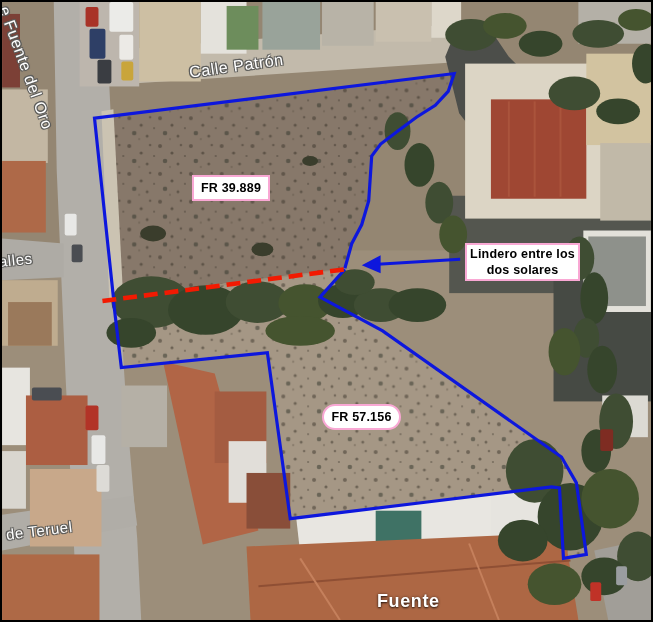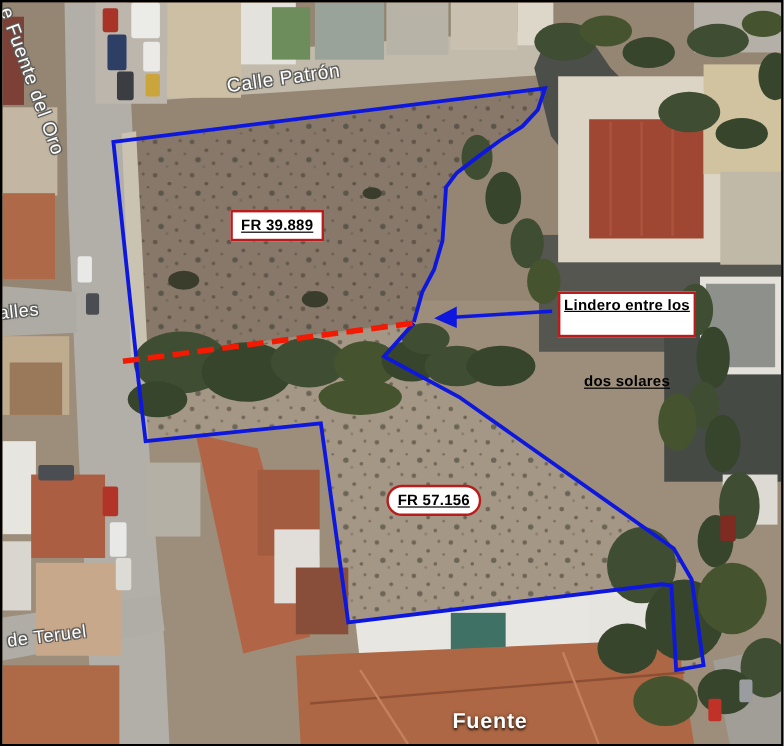--- a/index.html
+++ b/index.html
@@ -3,28 +3,28 @@
 <meta charset="utf-8">
 <style>
   html,body{margin:0;padding:0;background:#d8d8d8;font-family:"Liberation Sans",sans-serif;}
   .frame{
     position:relative;width:653px;height:622px;box-sizing:border-box;
     border:2px solid #000;overflow:hidden;background:#948672;
   }
   .frame svg{position:absolute;left:0;top:0;width:100%;height:100%;display:block;}
   
   .anno-box{
-    position:absolute;box-sizing:border-box;background:#fff;border:2px solid #b91c1c;
+    position:absolute;box-sizing:border-box;background:#fff;border:2px solid #f9a8d4;
     display:flex;align-items:center;justify-content:center;text-align:center;
-    color:#000;font-weight:bold;font-size:12.5px;line-height:1.32;letter-spacing:.2px;text-decoration:underline;
+    color:#000;font-weight:bold;font-size:12.5px;line-height:1.32;letter-spacing:.2px;
   }
   .label-fr1{left:190px;top:173px;width:78px;height:26px;}
   .label-fr2{left:320px;top:402px;width:79px;height:26px;border-radius:13px;}
   .label-lindero{left:463px;top:241px;width:115px;height:38px;flex-direction:column;padding:1px 2px;}
-  .label-lindero span{display:block;margin-top:48px;}
+  .label-lindero span{display:block;}
   
   .street{
     position:absolute;color:#fff;font-size:15px;font-weight:normal;letter-spacing:.6px;
     text-shadow:-1px -1px 0 #5d5d5b,1px -1px 0 #5d5d5b,-1px 1px 0 #5d5d5b,1px 1px 0 #5d5d5b,0 0 2px #4c4c4a;
     white-space:nowrap;
   }
   .street-fuente{left:10px;top:2px;transform-origin:0 0;transform:rotate(70deg);font-size:16px;}
   .street-patron{left:186px;top:62px;transform-origin:0 0;transform:rotate(-8deg);font-size:16px;}
   .street-alles{left:-4px;top:251px;transform-origin:0 0;transform:rotate(-6deg);}
   .street-teruel{left:3px;top:524px;transform-origin:0 0;transform:rotate(-7deg);}

